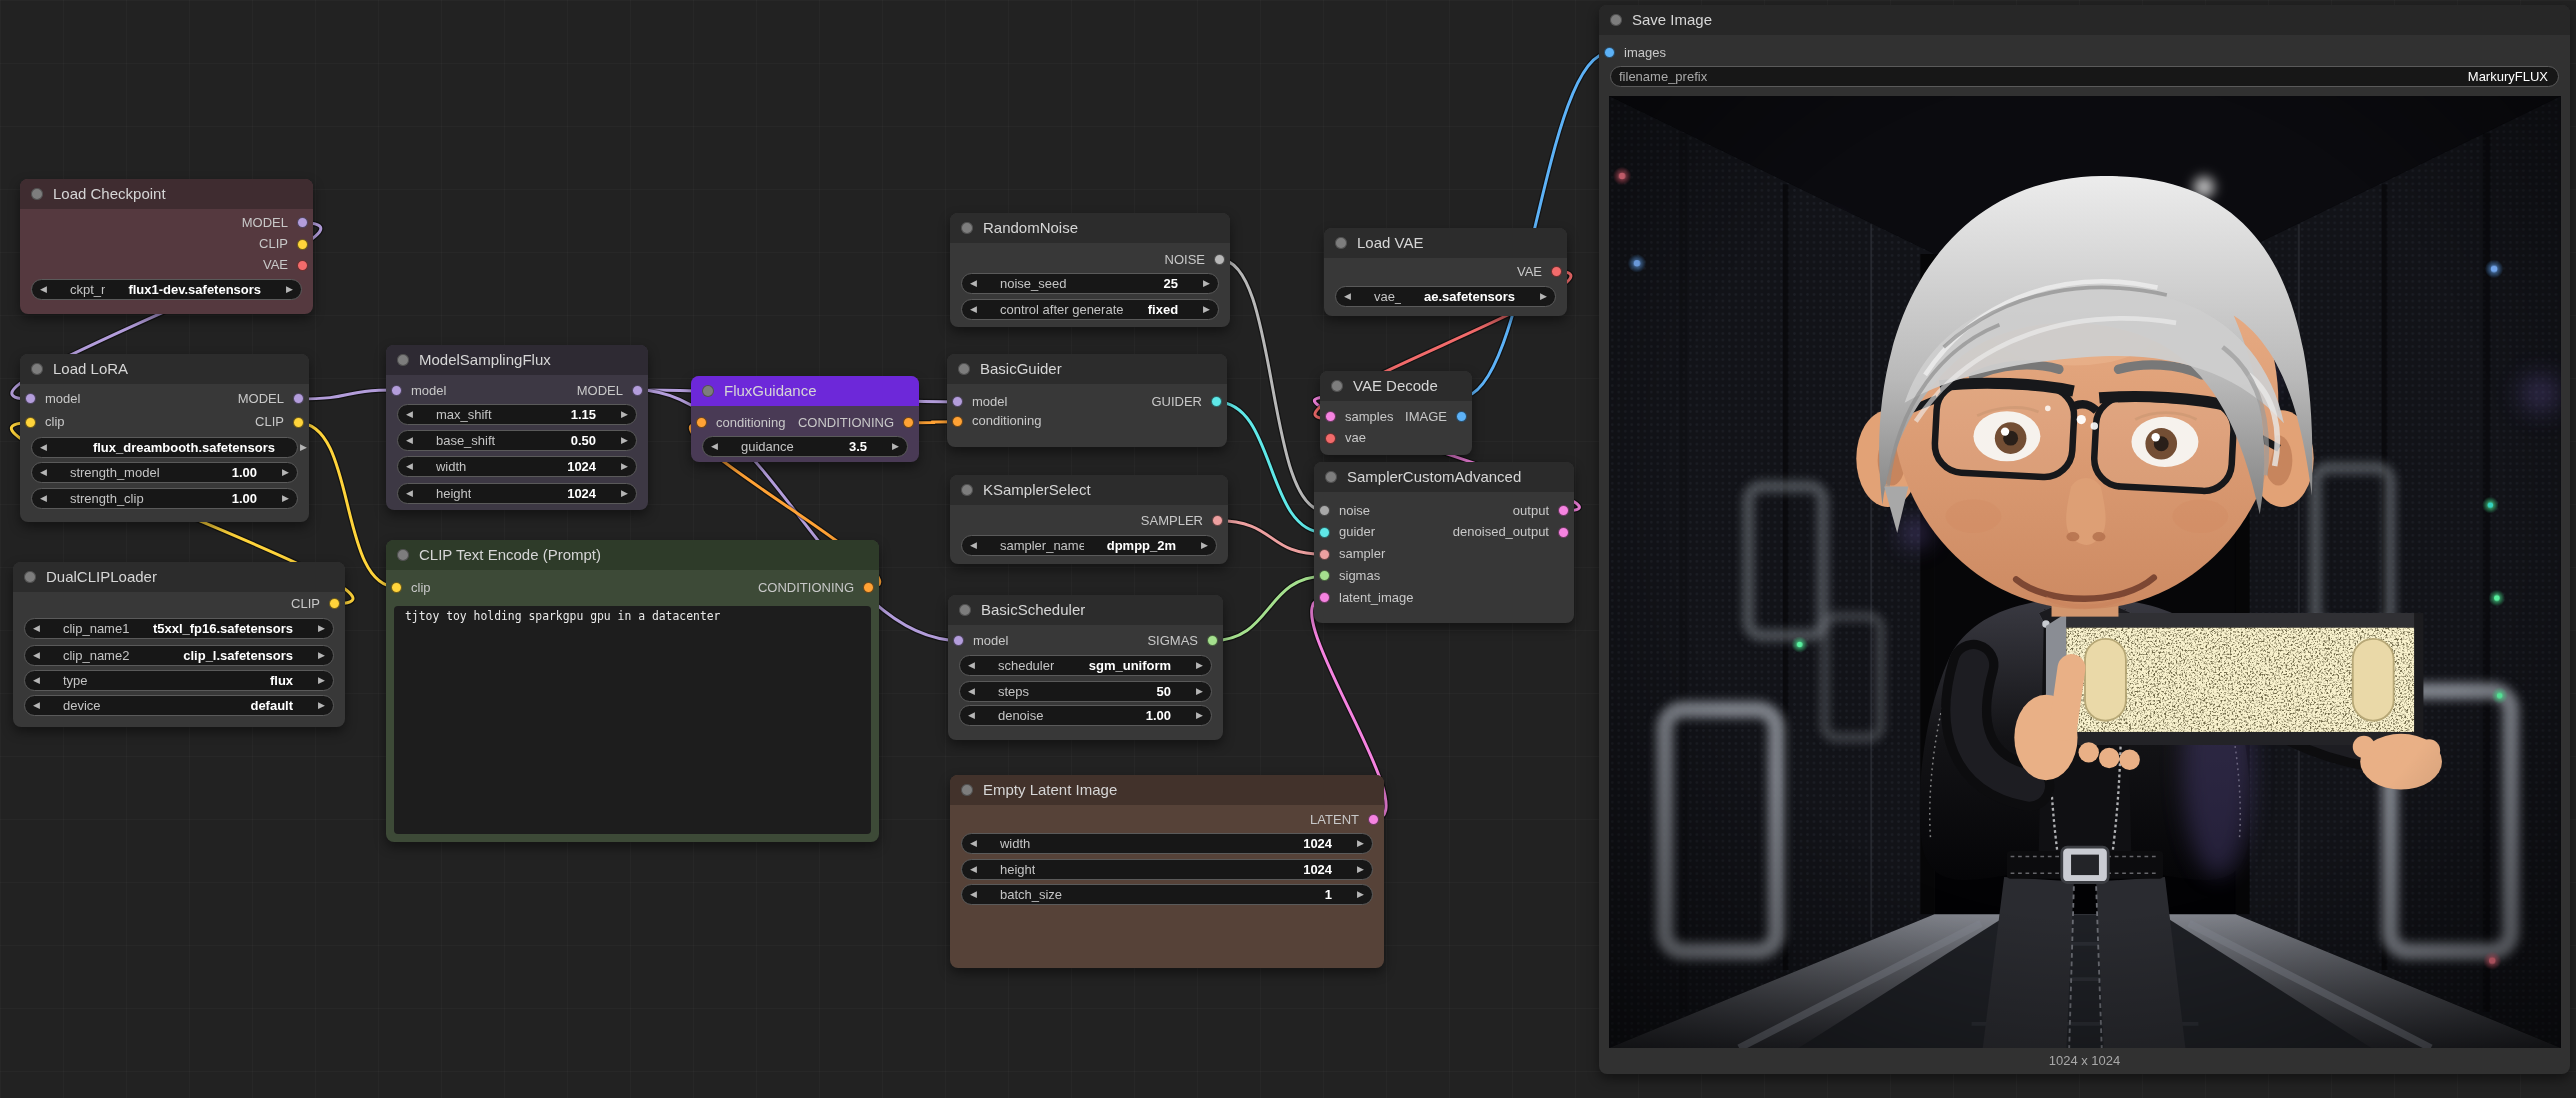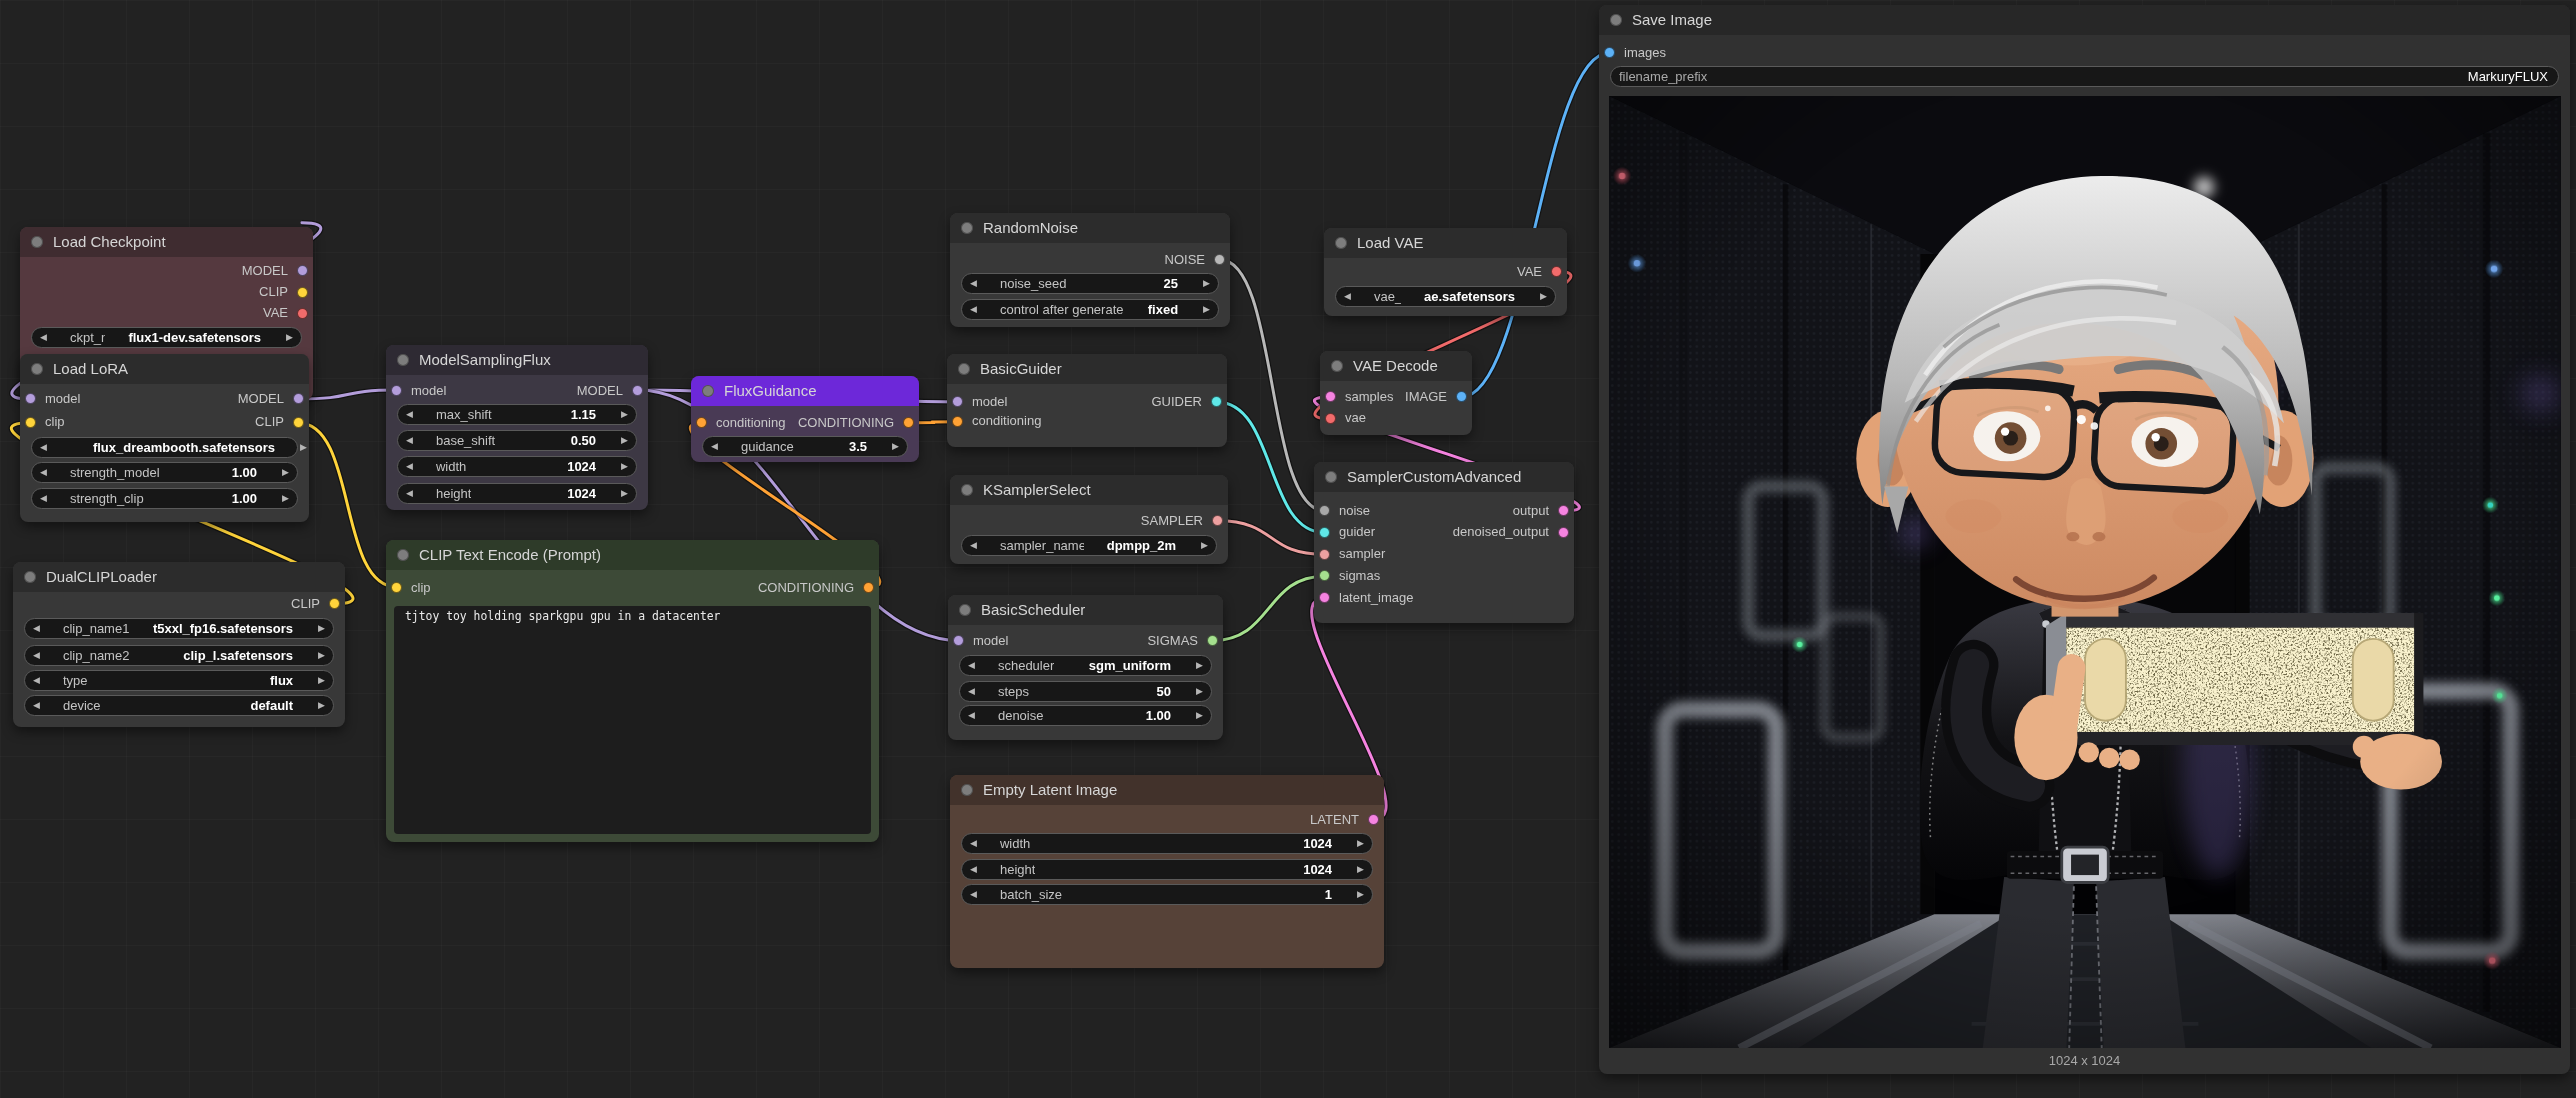--- a/index.html
+++ b/index.html
@@ -66,21 +66,21 @@
     <path d="M 1387 828 C 1447 828, 1278 604, 1338 604" fill="none" stroke="rgba(0,0,0,0.45)" stroke-width="5.5"></path>
     <path d="M 1387 828 C 1447 828, 1278 604, 1338 604" fill="none" stroke="#f583e0" stroke-width="3" stroke-linecap="round"></path>
     <path d="M 1579 516 C 1684.75 516, 1238.25 401, 1344 401" fill="none" stroke="rgba(0,0,0,0.45)" stroke-width="5.5"></path>
     <path d="M 1579 516 C 1684.75 516, 1238.25 401, 1344 401" fill="none" stroke="#f583e0" stroke-width="3" stroke-linecap="round"></path>
     <path d="M 1571 274 C 1673.15 274, 1241.85 423, 1344 423" fill="none" stroke="rgba(0,0,0,0.45)" stroke-width="5.5"></path>
     <path d="M 1571 274 C 1673.15 274, 1241.85 423, 1344 423" fill="none" stroke="#f26b6b" stroke-width="3" stroke-linecap="round"></path>
     <path d="M 1476 401 C 1543.5 401, 1558.5 53, 1626 53" fill="none" stroke="rgba(0,0,0,0.45)" stroke-width="5.5"></path>
     <path d="M 1476 401 C 1543.5 401, 1558.5 53, 1626 53" fill="none" stroke="#5db2f7" stroke-width="3" stroke-linecap="round"></path>
   </svg>
 <div id="nodes">
-    <div class="node" style="left: 20px; top: 179px; width: 293px; height: 173px; background: rgb(85, 57, 63); margin-top: 48px;">
+    <div class="node" style="left: 20px; top: 179px; width: 293px; height: 135px; background: rgb(85, 57, 63);">
       <div class="nhead" style="background: rgb(63, 44, 48);">
         <div class="ndot"></div>
         <div class="ntitle">Load Checkpoint</div>
       </div>
       <div class="port-dot" style="right: 5px; top: 38px; background: rgb(179, 157, 219);"></div>
       <div class="port-label" style="right: 25px; top: 35px;">MODEL</div>
       <div class="port-dot" style="right: 5px; top: 60px; background: rgb(255, 212, 59);"></div>
       <div class="port-label" style="right: 25px; top: 56px;">CLIP</div>
       <div class="port-dot" style="right: 5px; top: 81px; background: rgb(242, 107, 107);"></div>
       <div class="port-label" style="right: 25px; top: 77px;">VAE</div>
@@ -323,21 +323,21 @@
       </div>
       <div class="port-dot" style="right: 5px; top: 38px; background: rgb(242, 107, 107);"></div>
       <div class="port-label" style="right: 25px; top: 35px;">VAE</div>
       <div class="widget" style="top: 58px;">
         <div class="warrow">◀</div>
         <div class="wlabel">vae_name</div>
         <div class="wvalue">ae.safetensors</div>
         <div class="warrow">▶</div>
       </div>
     </div>
-    <div class="node" style="left: 1320px; top: 351px; width: 152px; height: 84px; background: rgb(56, 56, 56);">
+    <div class="node" style="left: 1320px; top: 371px; width: 152px; height: 84px; background: rgb(56, 56, 56);">
       <div class="nhead" style="background: rgb(44, 44, 44);">
         <div class="ndot"></div>
         <div class="ntitle">VAE Decode</div>
       </div>
       <div class="port-dot" style="left: 5px; top: 40px; background: rgb(245, 131, 224);"></div>
       <div class="port-label" style="left: 25px; top: 37px;">samples</div>
       <div class="port-dot" style="left: 5px; top: 62px; background: rgb(242, 107, 107);"></div>
       <div class="port-label" style="left: 25px; top: 58px;">vae</div>
       <div class="port-dot" style="right: 5px; top: 40px; background: rgb(93, 178, 247);"></div>
       <div class="port-label" style="right: 25px; top: 37px;">IMAGE</div>

